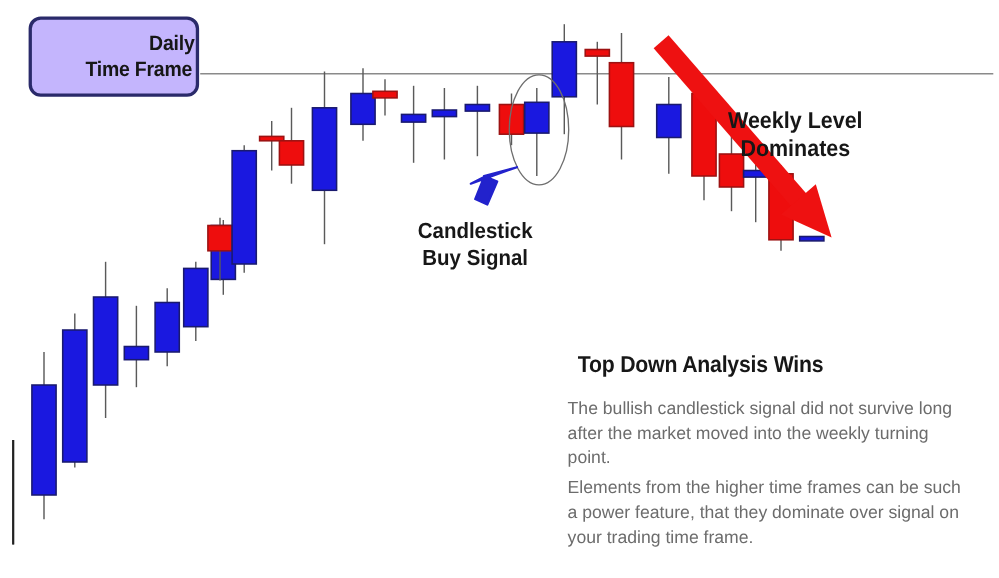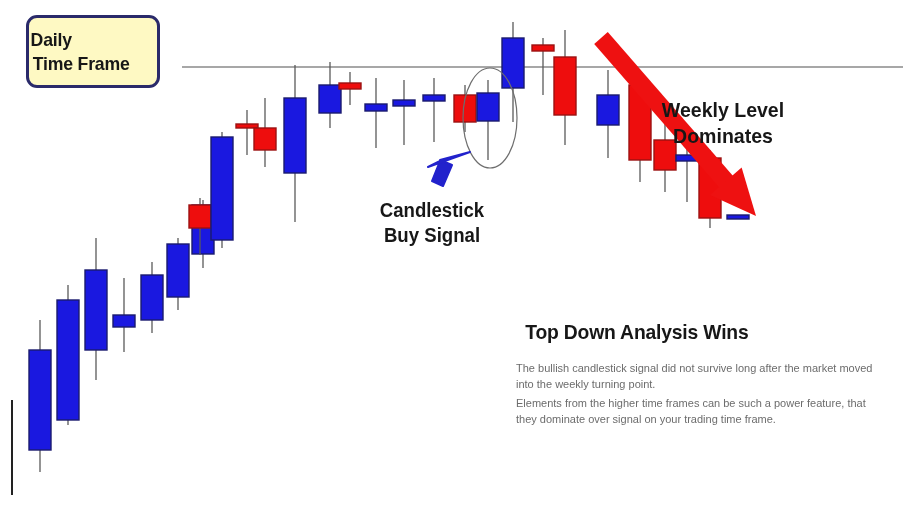--- a/index.html
+++ b/index.html
@@ -21,29 +21,29 @@
     position: absolute;
     left: 0;
     top: 0;
     width: 908px;
     height: 525px;
   }
   .label-box {
     position: absolute;
     left: 26px;
     top: 15px;
-    width: 134px;
+    width: 155px;
     height: 73px;
     border: 3px solid #2a2a6a;
     border-radius: 11px;
-    background: #fef9c3;
+    background: #c4b5fd;
     box-sizing: border-box;
     display: flex;
     flex-direction: column;
-    align-items: flex-start;
+    align-items: flex-end;
     justify-content: center;
     z-index: 5;
   }
   .label-box .line {
     font-family: "Liberation Sans", sans-serif;
     font-weight: bold;
     font-size: 19px;
     color: #171717;
     letter-spacing: -0.2px;
     line-height: 1.22;
@@ -86,21 +86,21 @@
     font-family: "Liberation Sans", sans-serif;
     font-weight: bold;
     font-size: 21px;
     color: #171717;
     letter-spacing: -0.2px;
     transform: scaleX(0.92);
     white-space: nowrap;
   }
   .analysis-para {
     font-family: "Liberation Sans", sans-serif;
-    font-size: 11px;
+    font-size: 16px;
     color: #6c6c6c;
     line-height: 1.42;
     margin-top: 17px;
     padding: 0 6px;
   }
   .analysis-para.second {
     margin-top: 4px;
   }
 </style>
 </head>

